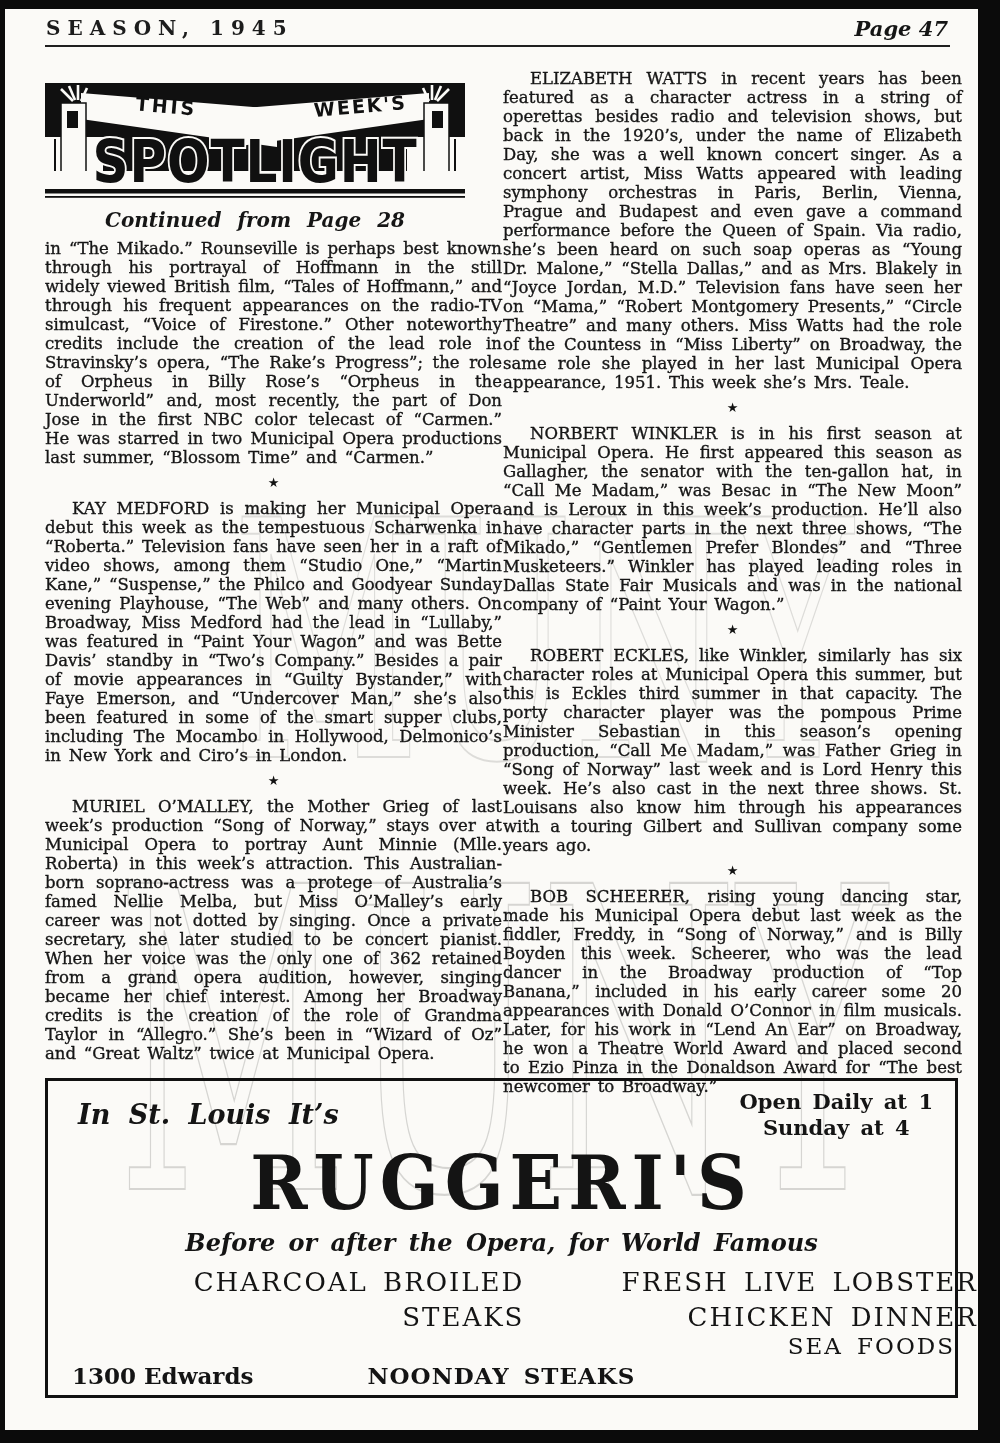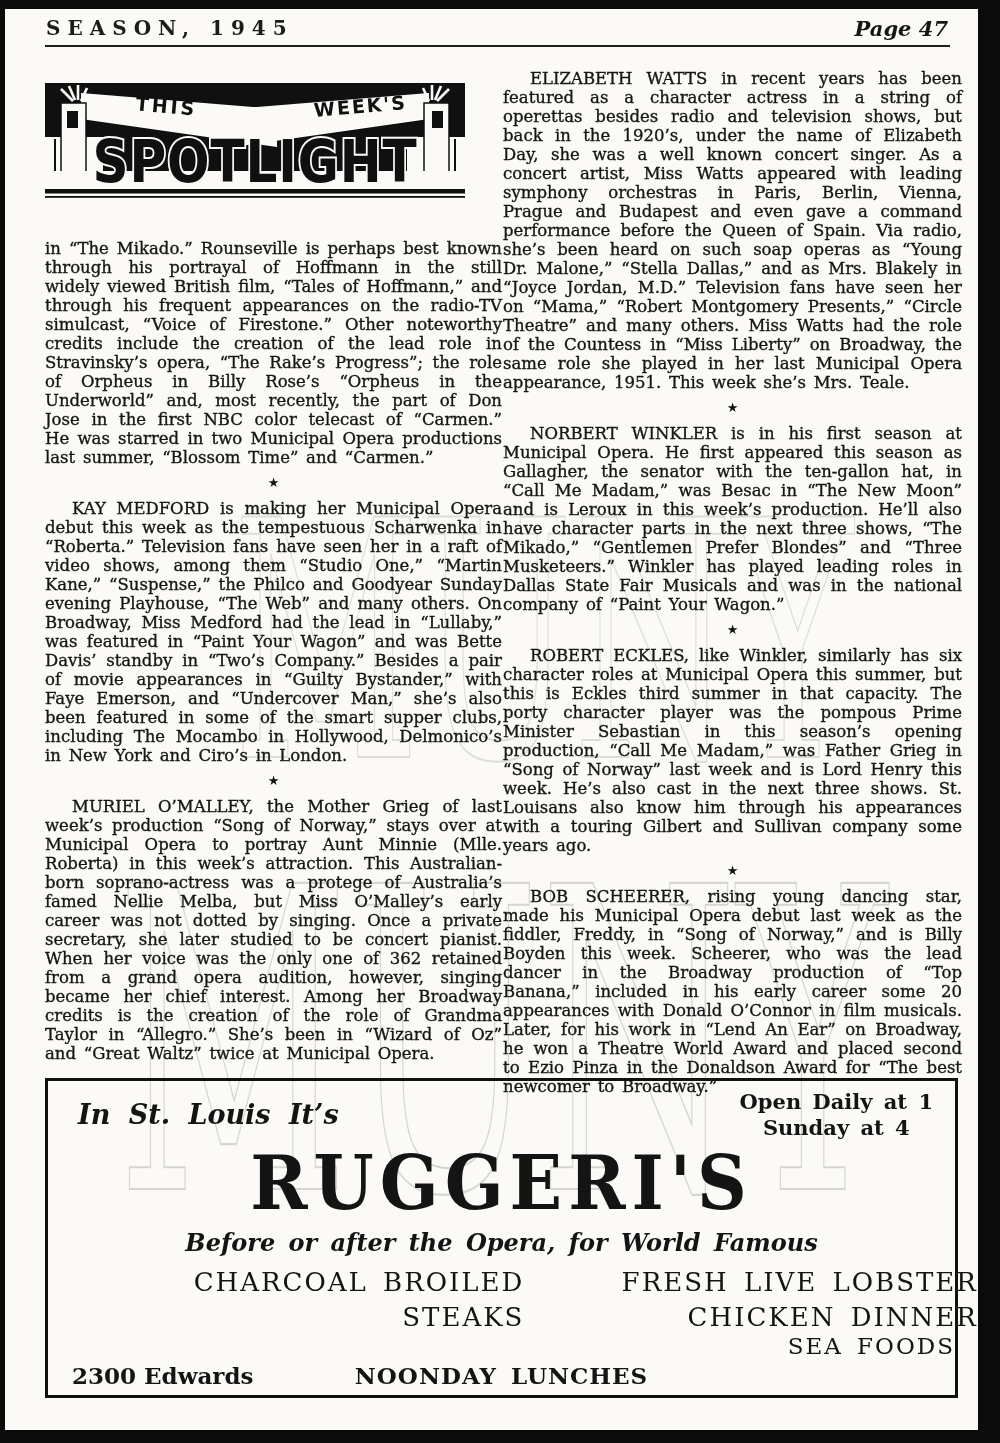--- a/index.html
+++ b/index.html
@@ -86,20 +86,21 @@
 
       <rect x="0" y="88" width="420" height="18" fill="#fbfaf7"></rect>
       <rect x="0" y="106" width="420" height="4.5" fill="#101010"></rect>
       <rect x="0" y="113" width="420" height="1.8" fill="#101010"></rect>
 
       <text x="121" y="30" transform="rotate(5 121 30)" text-anchor="middle" font-family="DejaVu Sans, Liberation Sans, sans-serif" font-size="19" font-weight="bold" letter-spacing="3" fill="#101010">THIS</text>
       <text x="316" y="30" transform="rotate(-5 316 30)" text-anchor="middle" font-family="DejaVu Sans, Liberation Sans, sans-serif" font-size="19" font-weight="bold" letter-spacing="2" fill="#101010">WEEK'S</text>
       <text x="210" y="99" text-anchor="middle" font-family="DejaVu Sans, Liberation Sans, sans-serif" font-size="58" font-weight="bold" fill="#101010" stroke="#fbfaf7" stroke-width="4" paint-order="stroke" letter-spacing="1" textLength="325" lengthAdjust="spacingAndGlyphs">SPOTLIGHT</text>
     </svg>
 
+    <div class="continued">Continued from Page 28</div>
 
     <div class="col col-left">
       <p>in “The Mikado.” Rounseville is perhaps best known through his portrayal of Hoffmann in the still widely viewed British film, “Tales of Hoffmann,” and through his frequent appearances on the radio-TV simulcast, “Voice of Firestone.” Other noteworthy credits include the creation of the lead role in Stravinsky’s opera, “The Rake’s Progress”; the role of Orpheus in Billy Rose’s “Orpheus in the Underworld” and, most recently, the part of Don Jose in the first NBC color telecast of “Carmen.” He was starred in two Municipal Opera productions last summer, “Blossom Time” and “Carmen.”</p>
       <div class="star-sep">★</div>
       <p class="ind">KAY MEDFORD is making her Municipal Opera debut this week as the tempestuous Scharwenka in “Roberta.” Television fans have seen her in a raft of video shows, among them “Studio One,” “Martin Kane,” “Suspense,” the Philco and Goodyear Sunday evening Playhouse, “The Web” and many others. On Broadway, Miss Medford had the lead in “Lullaby,” was featured in “Paint Your Wagon” and was Bette Davis’ standby in “Two’s Company.” Besides a pair of movie appearances in “Guilty Bystander,” with Faye Emerson, and “Undercover Man,” she’s also been featured in some of the smart supper clubs, including The Mocambo in Hollywood, Delmonico’s in New York and Ciro’s in London.</p>
       <div class="star-sep">★</div>
       <p class="ind">MURIEL O’MALLEY, the Mother Grieg of last week’s production “Song of Norway,” stays over at Municipal Opera to portray Aunt Minnie (Mlle. Roberta) in this week’s attraction. This Australian-born soprano-actress was a protege of Australia’s famed Nellie Melba, but Miss O’Malley’s early career was not dotted by singing. Once a private secretary, she later studied to be concert pianist. When her voice was the only one of 362 retained from a grand opera audition, however, singing became her chief interest. Among her Broadway credits is the creation of the role of Grandma Taylor in “Allegro.” She’s been in “Wizard of Oz” and “Great Waltz” twice at Municipal Opera.</p>
     </div>
 
     <div class="col col-right">
@@ -122,18 +123,18 @@
       <div class="ad-sub">Before or after the Opera, for World Famous</div>
       <div class="ad-col ad-col-l">
         <div>CHARCOAL BROILED</div>
         <div>STEAKS</div>
       </div>
       <div class="ad-col ad-col-r">
         <div>FRESH LIVE LOBSTER</div>
         <div>CHICKEN DINNER</div>
       </div>
       <div class="ad-sea">SEA FOODS</div>
-      <div class="ad-addr">2300 Edwards</div>
-      <div class="ad-lunch">NOONDAY LUNCHES</div>
+      <div class="ad-addr">1300 Edwards</div>
+      <div class="ad-lunch">NOONDAY STEAKS</div>
     </div>
 
   </div>
 </div>
 
 </body></html>

